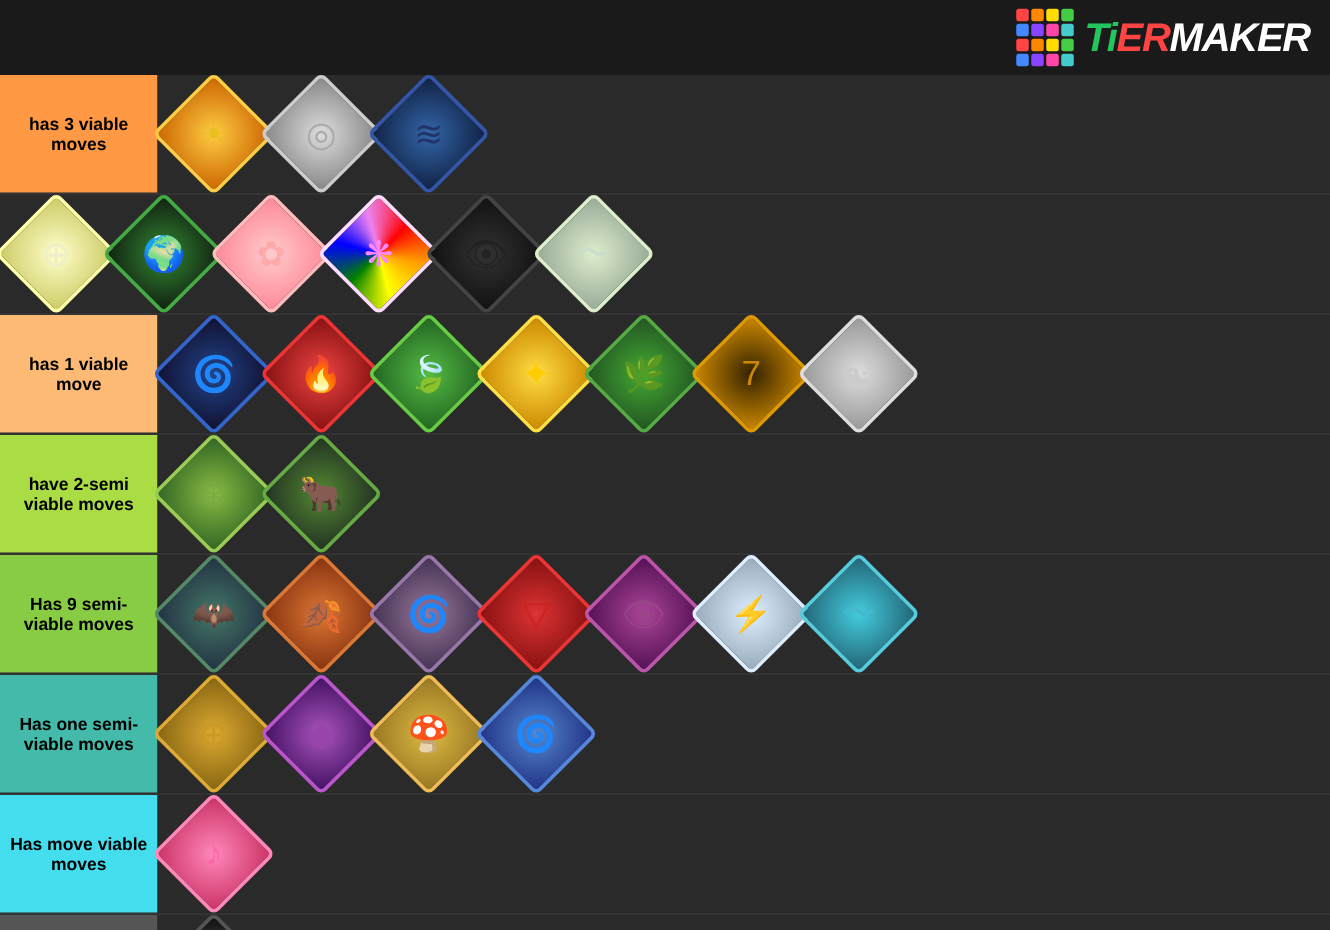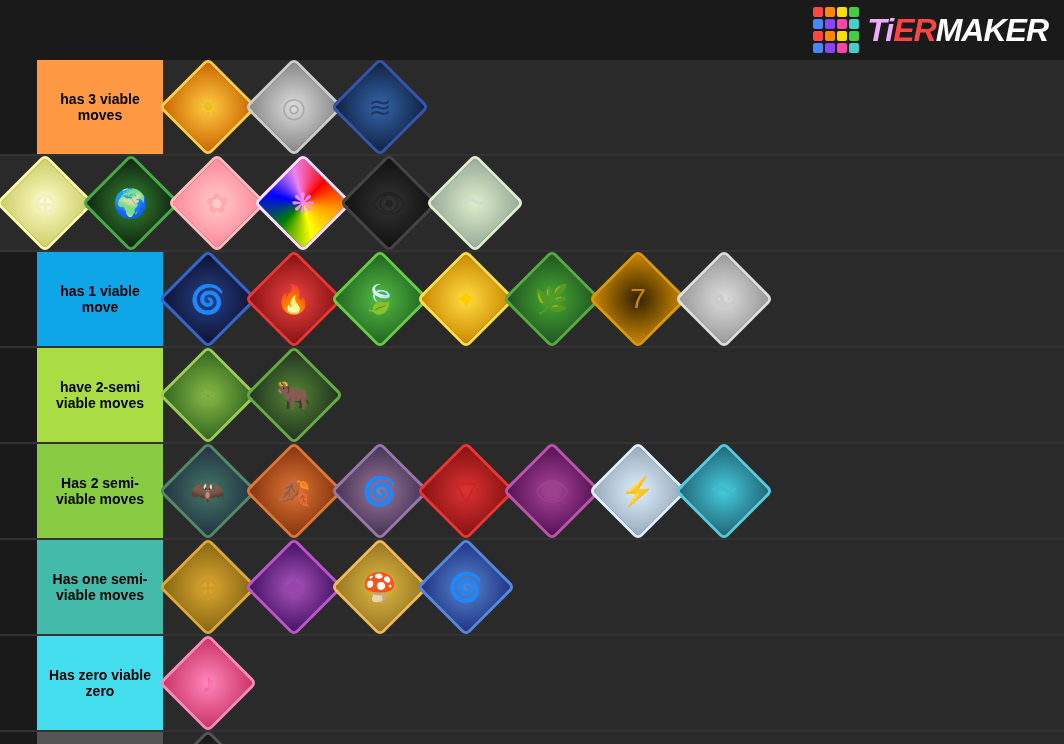--- a/index.html
+++ b/index.html
@@ -22,21 +22,20 @@
       width: 126px;
       min-width: 126px;
       display: flex;
       align-items: center;
       justify-content: center;
       text-align: center;
       font-weight: bold;
       font-size: 14px;
       padding: 8px;
       color: #000;
-      margin-left: 37px;
     }
     .tier-items {
       display: flex;
       flex-wrap: wrap;
       align-items: center;
       flex: 1;
       padding: 6px 4px;
       background: #2a2a2a;
       gap: 4px;
     }
@@ -94,21 +93,21 @@
       height: 10px;
       border-radius: 2px;
     }
     .logo-text {
       font-size: 32px;
       font-weight: 900;
       color: white;
       font-style: italic;
       letter-spacing: -1px;
     }
-    .logo-text span.ti { color: #f0abfc; }
+    .logo-text span.ti { color: #22c55e; }
     .logo-text span.er { color: #ff4444; }
     .logo-text span.maker { color: white; }
   </style>
 </head>
 <body>
 
 <div class="header">
   <div class="tiermaker-logo">
     <div class="logo-grid" id="logo-grid">
         <div class="logo-cell" style="background: rgb(255, 68, 68);"></div>
@@ -183,21 +182,21 @@
           </div>
         </div>
         <div class="badge">
           <div class="badge-diamond" style="background: radial-gradient(circle, rgb(221, 238, 204), rgb(153, 170, 153)); border: 3px solid rgb(221, 238, 204);">
             <div class="badge-inner" style="color: rgb(204, 221, 204);">〜</div>
           </div>
         </div>
       </div>
     </div>
     <div class="tier-row">
-      <div class="tier-label" style="background: #0ea5e9;">has 1 viable move</div>
+      <div class="tier-label" style="background: #fdba74;">has 1 viable move</div>
       <div class="tier-items">
         <div class="badge">
           <div class="badge-diamond" style="background: radial-gradient(circle, rgb(34, 68, 136), rgb(17, 17, 51)); border: 3px solid rgb(51, 102, 204);">
             <div class="badge-inner" style="color: rgb(34, 51, 102);">🌀</div>
           </div>
         </div>
         <div class="badge">
           <div class="badge-diamond" style="background: radial-gradient(circle, rgb(238, 68, 68), rgb(136, 17, 17)); border: 3px solid rgb(238, 51, 51);">
             <div class="badge-inner" style="color: rgb(204, 34, 34);">🔥</div>
           </div>
@@ -238,21 +237,21 @@
           </div>
         </div>
         <div class="badge">
           <div class="badge-diamond" style="background: radial-gradient(circle, rgb(85, 136, 51), rgb(34, 51, 34)); border: 3px solid rgb(102, 170, 68);">
             <div class="badge-inner" style="color: rgb(68, 119, 51);">🐂</div>
           </div>
         </div>
       </div>
     </div>
     <div class="tier-row">
-      <div class="tier-label" style="background: rgb(136, 204, 68);">Has 2 semi-viable moves</div>
+      <div class="tier-label" style="background: rgb(136, 204, 68);">Has 9 semi-viable moves</div>
       <div class="tier-items">
         <div class="badge">
           <div class="badge-diamond" style="background: radial-gradient(circle, rgb(68, 119, 102), rgb(34, 51, 68)); border: 3px solid rgb(85, 136, 102);">
             <div class="badge-inner" style="color: rgb(51, 102, 85);">🦇</div>
           </div>
         </div>
         <div class="badge">
           <div class="badge-diamond" style="background: radial-gradient(circle, rgb(221, 119, 51), rgb(136, 51, 17)); border: 3px solid rgb(221, 119, 51);">
             <div class="badge-inner" style="color: rgb(204, 102, 34);">🍂</div>
           </div>
@@ -303,21 +302,21 @@
           </div>
         </div>
         <div class="badge">
           <div class="badge-diamond" style="background: radial-gradient(circle, rgb(85, 136, 204), rgb(34, 51, 136)); border: 3px solid rgb(85, 136, 221);">
             <div class="badge-inner" style="color: rgb(68, 119, 204);">🌀</div>
           </div>
         </div>
       </div>
     </div>
     <div class="tier-row">
-      <div class="tier-label" style="background: rgb(68, 221, 238);">Has zero viable zero</div>
+      <div class="tier-label" style="background: rgb(68, 221, 238);">Has move viable moves</div>
       <div class="tier-items">
         <div class="badge">
           <div class="badge-diamond" style="background: radial-gradient(circle, rgb(255, 136, 187), rgb(204, 51, 102)); border: 3px solid rgb(255, 136, 187);">
             <div class="badge-inner" style="color: rgb(255, 102, 170);">♪</div>
           </div>
         </div>
       </div>
     </div>
     <div class="tier-row">
       <div class="tier-label" style="background: rgb(85, 85, 85);">not a normal element</div>

